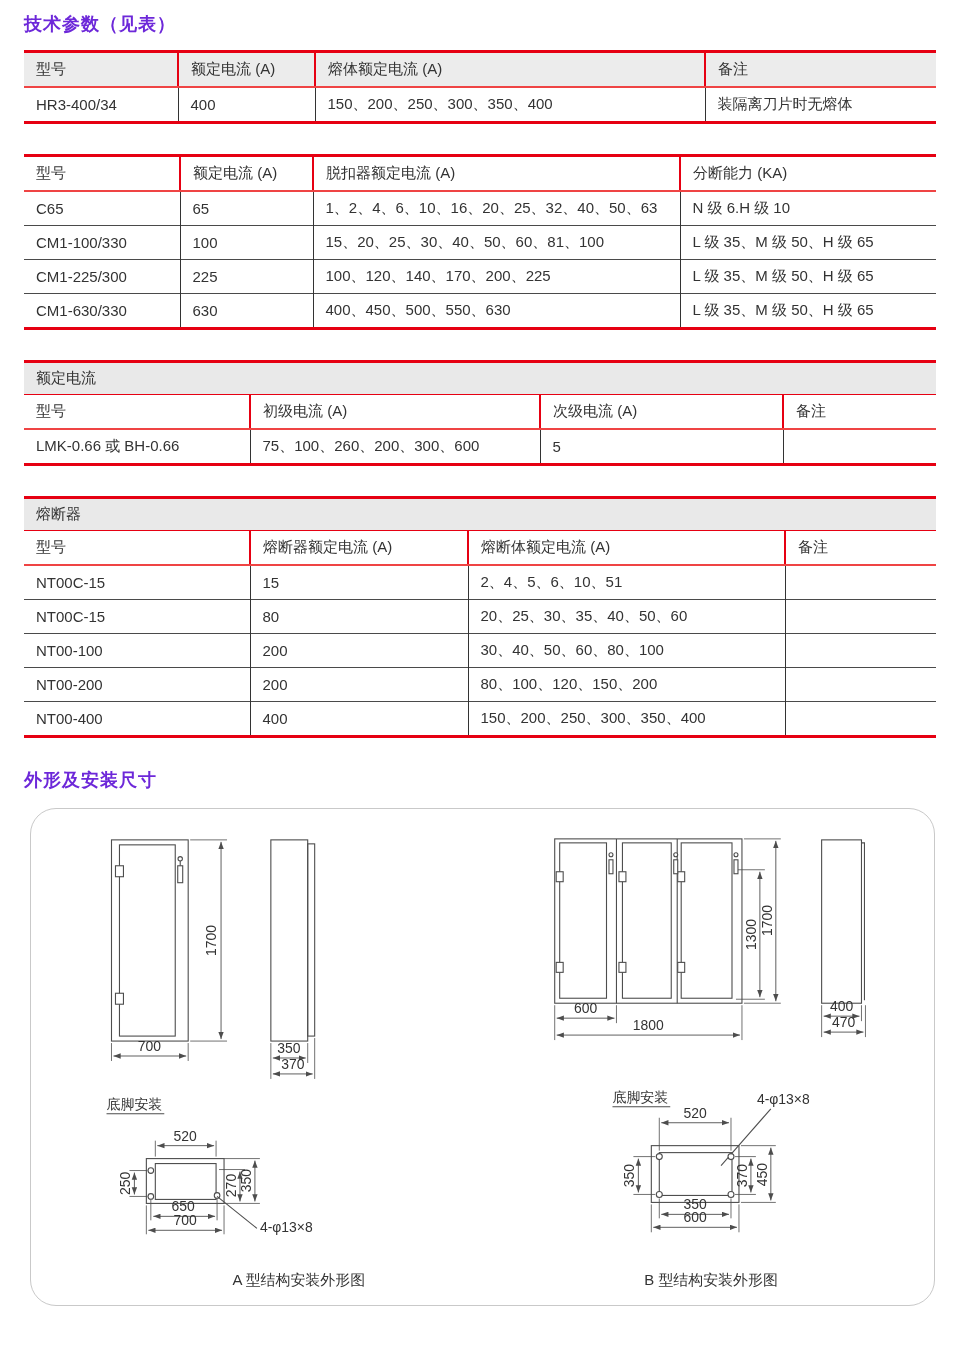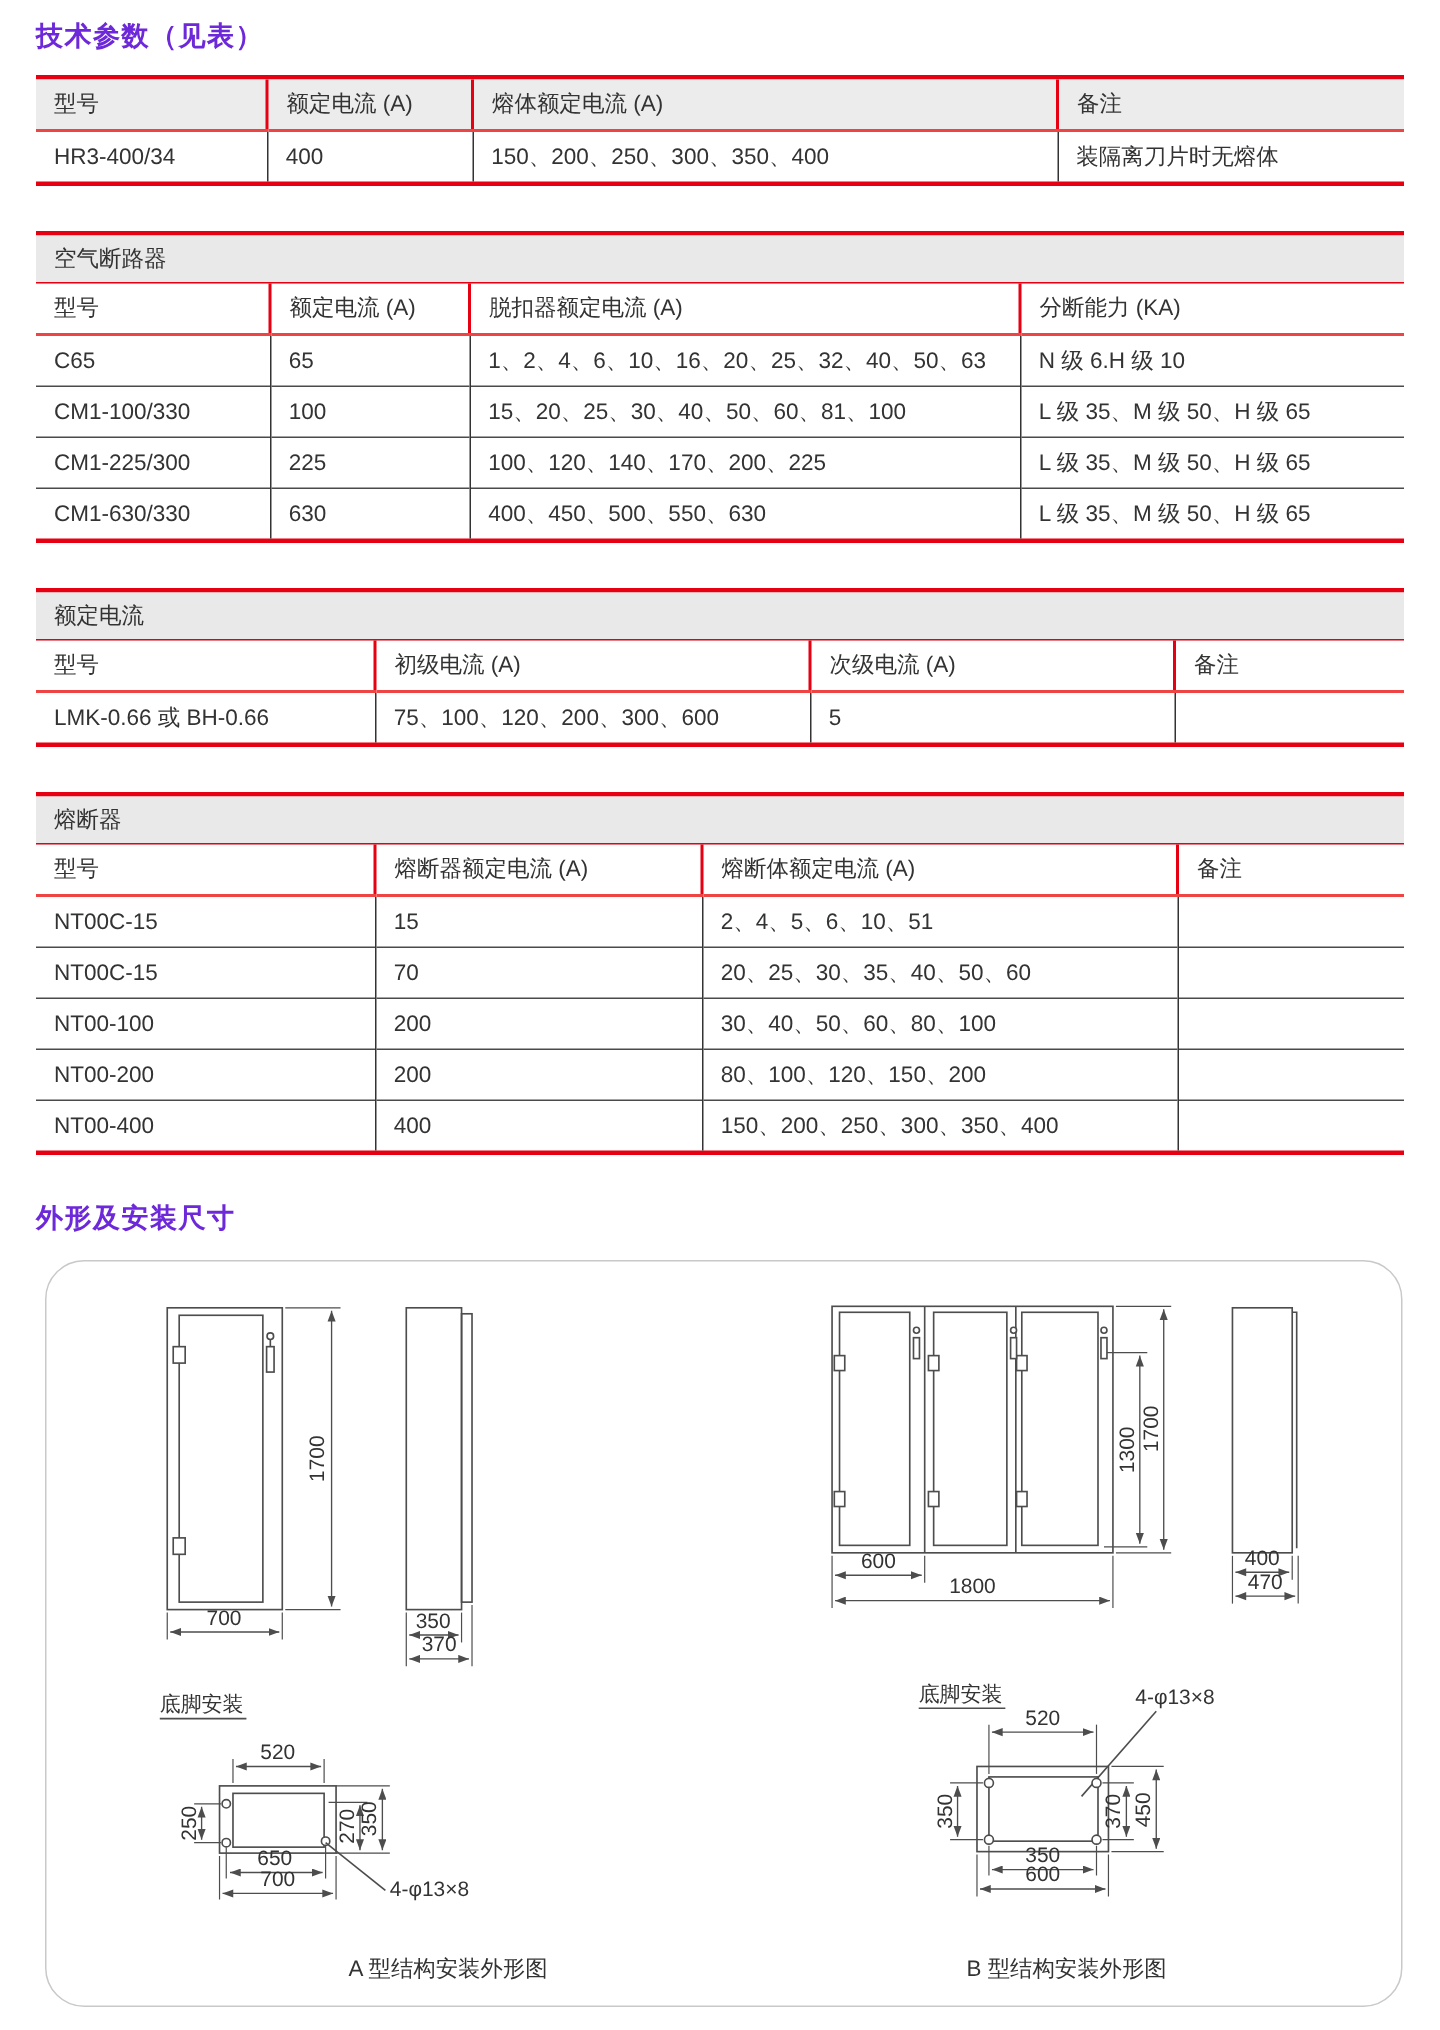--- a/index.html
+++ b/index.html
@@ -86,21 +86,20 @@
           <td>HR3-400/34</td>
           <td>400</td>
           <td>150、200、250、300、350、400</td>
           <td>装隔离刀片时无熔体</td>
         </tr>
       </tbody>
     </table>
   </div>
 
   <div class="tablewrap">
-    <div class="strip">空气断路器</div>
     <table class="spec">
       <colgroup>
           <col style="width:156px">
           <col style="width:133px">
           <col style="width:367px">
           <col>
         </colgroup>
       <thead>
         <tr>
           <th>型号</th>
@@ -151,21 +150,21 @@
         <tr>
           <th>型号</th>
           <th>初级电流 (A)</th>
           <th>次级电流 (A)</th>
           <th>备注</th>
         </tr>
       </thead>
       <tbody>
         <tr>
           <td>LMK-0.66 或 BH-0.66</td>
-          <td>75、100、120、200、300、600</td>
+          <td>75、100、260、200、300、600</td>
           <td>5</td>
           <td></td>
         </tr>
       </tbody>
     </table>
   </div>
 
   <div class="tablewrap">
     <div class="strip">熔断器</div>
     <table class="spec">
@@ -185,21 +184,21 @@
       </thead>
       <tbody>
         <tr>
           <td>NT00C-15</td>
           <td>15</td>
           <td>2、4、5、6、10、51</td>
           <td></td>
         </tr>
         <tr>
           <td>NT00C-15</td>
-          <td>70</td>
+          <td>80</td>
           <td>20、25、30、35、40、50、60</td>
           <td></td>
         </tr>
         <tr>
           <td>NT00-100</td>
           <td>200</td>
           <td>30、40、50、60、80、100</td>
           <td></td>
         </tr>
         <tr>

